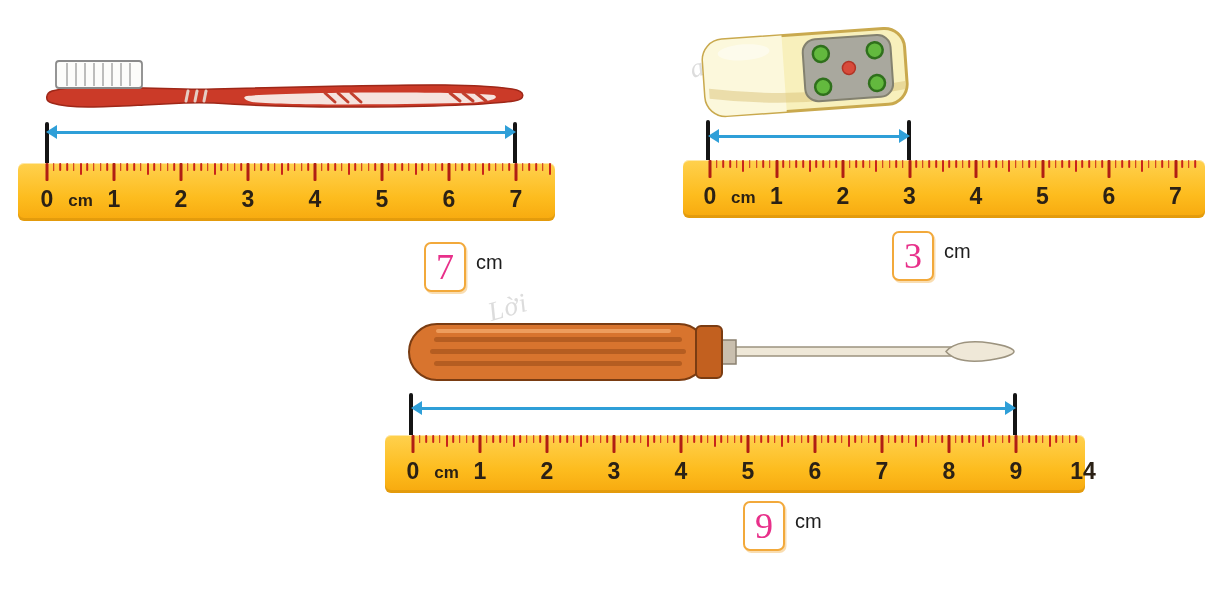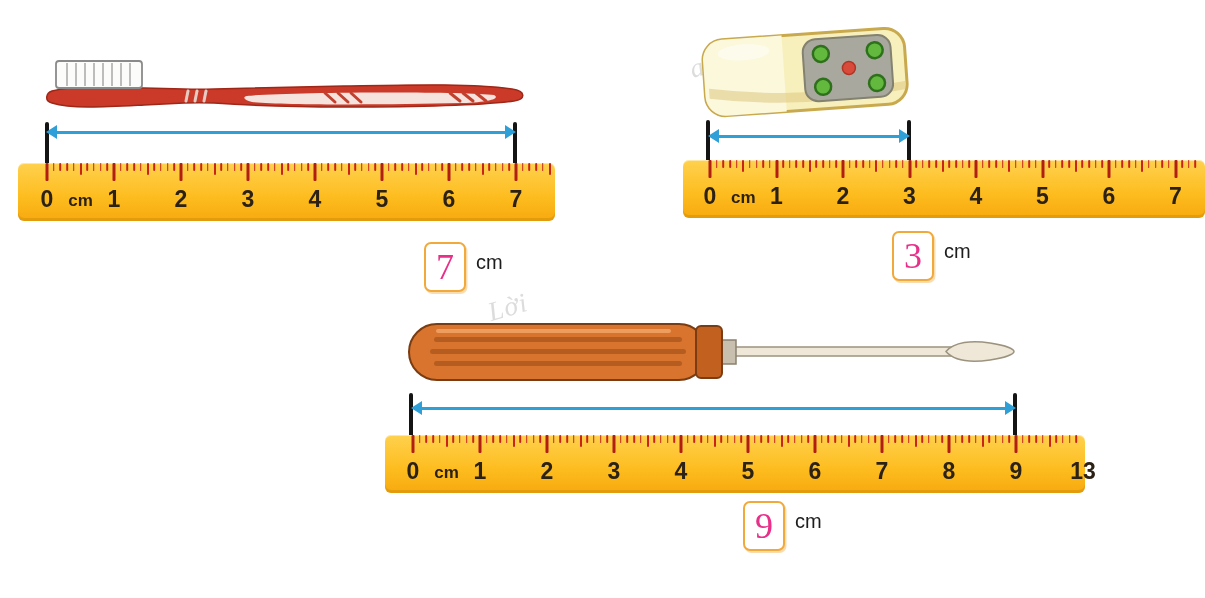--- a/index.html
+++ b/index.html
@@ -431,21 +431,21 @@
         <span class="num unit" style="left: 61.5px;">cm</span>
         <span class="num" style="left: 95px;">1</span>
         <span class="num" style="left: 162px;">2</span>
         <span class="num" style="left: 229px;">3</span>
         <span class="num" style="left: 296px;">4</span>
         <span class="num" style="left: 363px;">5</span>
         <span class="num" style="left: 430px;">6</span>
         <span class="num" style="left: 497px;">7</span>
         <span class="num" style="left: 564px;">8</span>
         <span class="num" style="left: 631px;">9</span>
-        <span class="num" style="left: 698px;">13</span>
+        <span class="num" style="left: 698px;">14</span>
       </div>
   </div>
 
   <div class="answer" style="left:743px;top:501px;">
     <div class="box">9</div>
     <div class="unit-label">cm</div>
   </div>
 
 </div>
 

